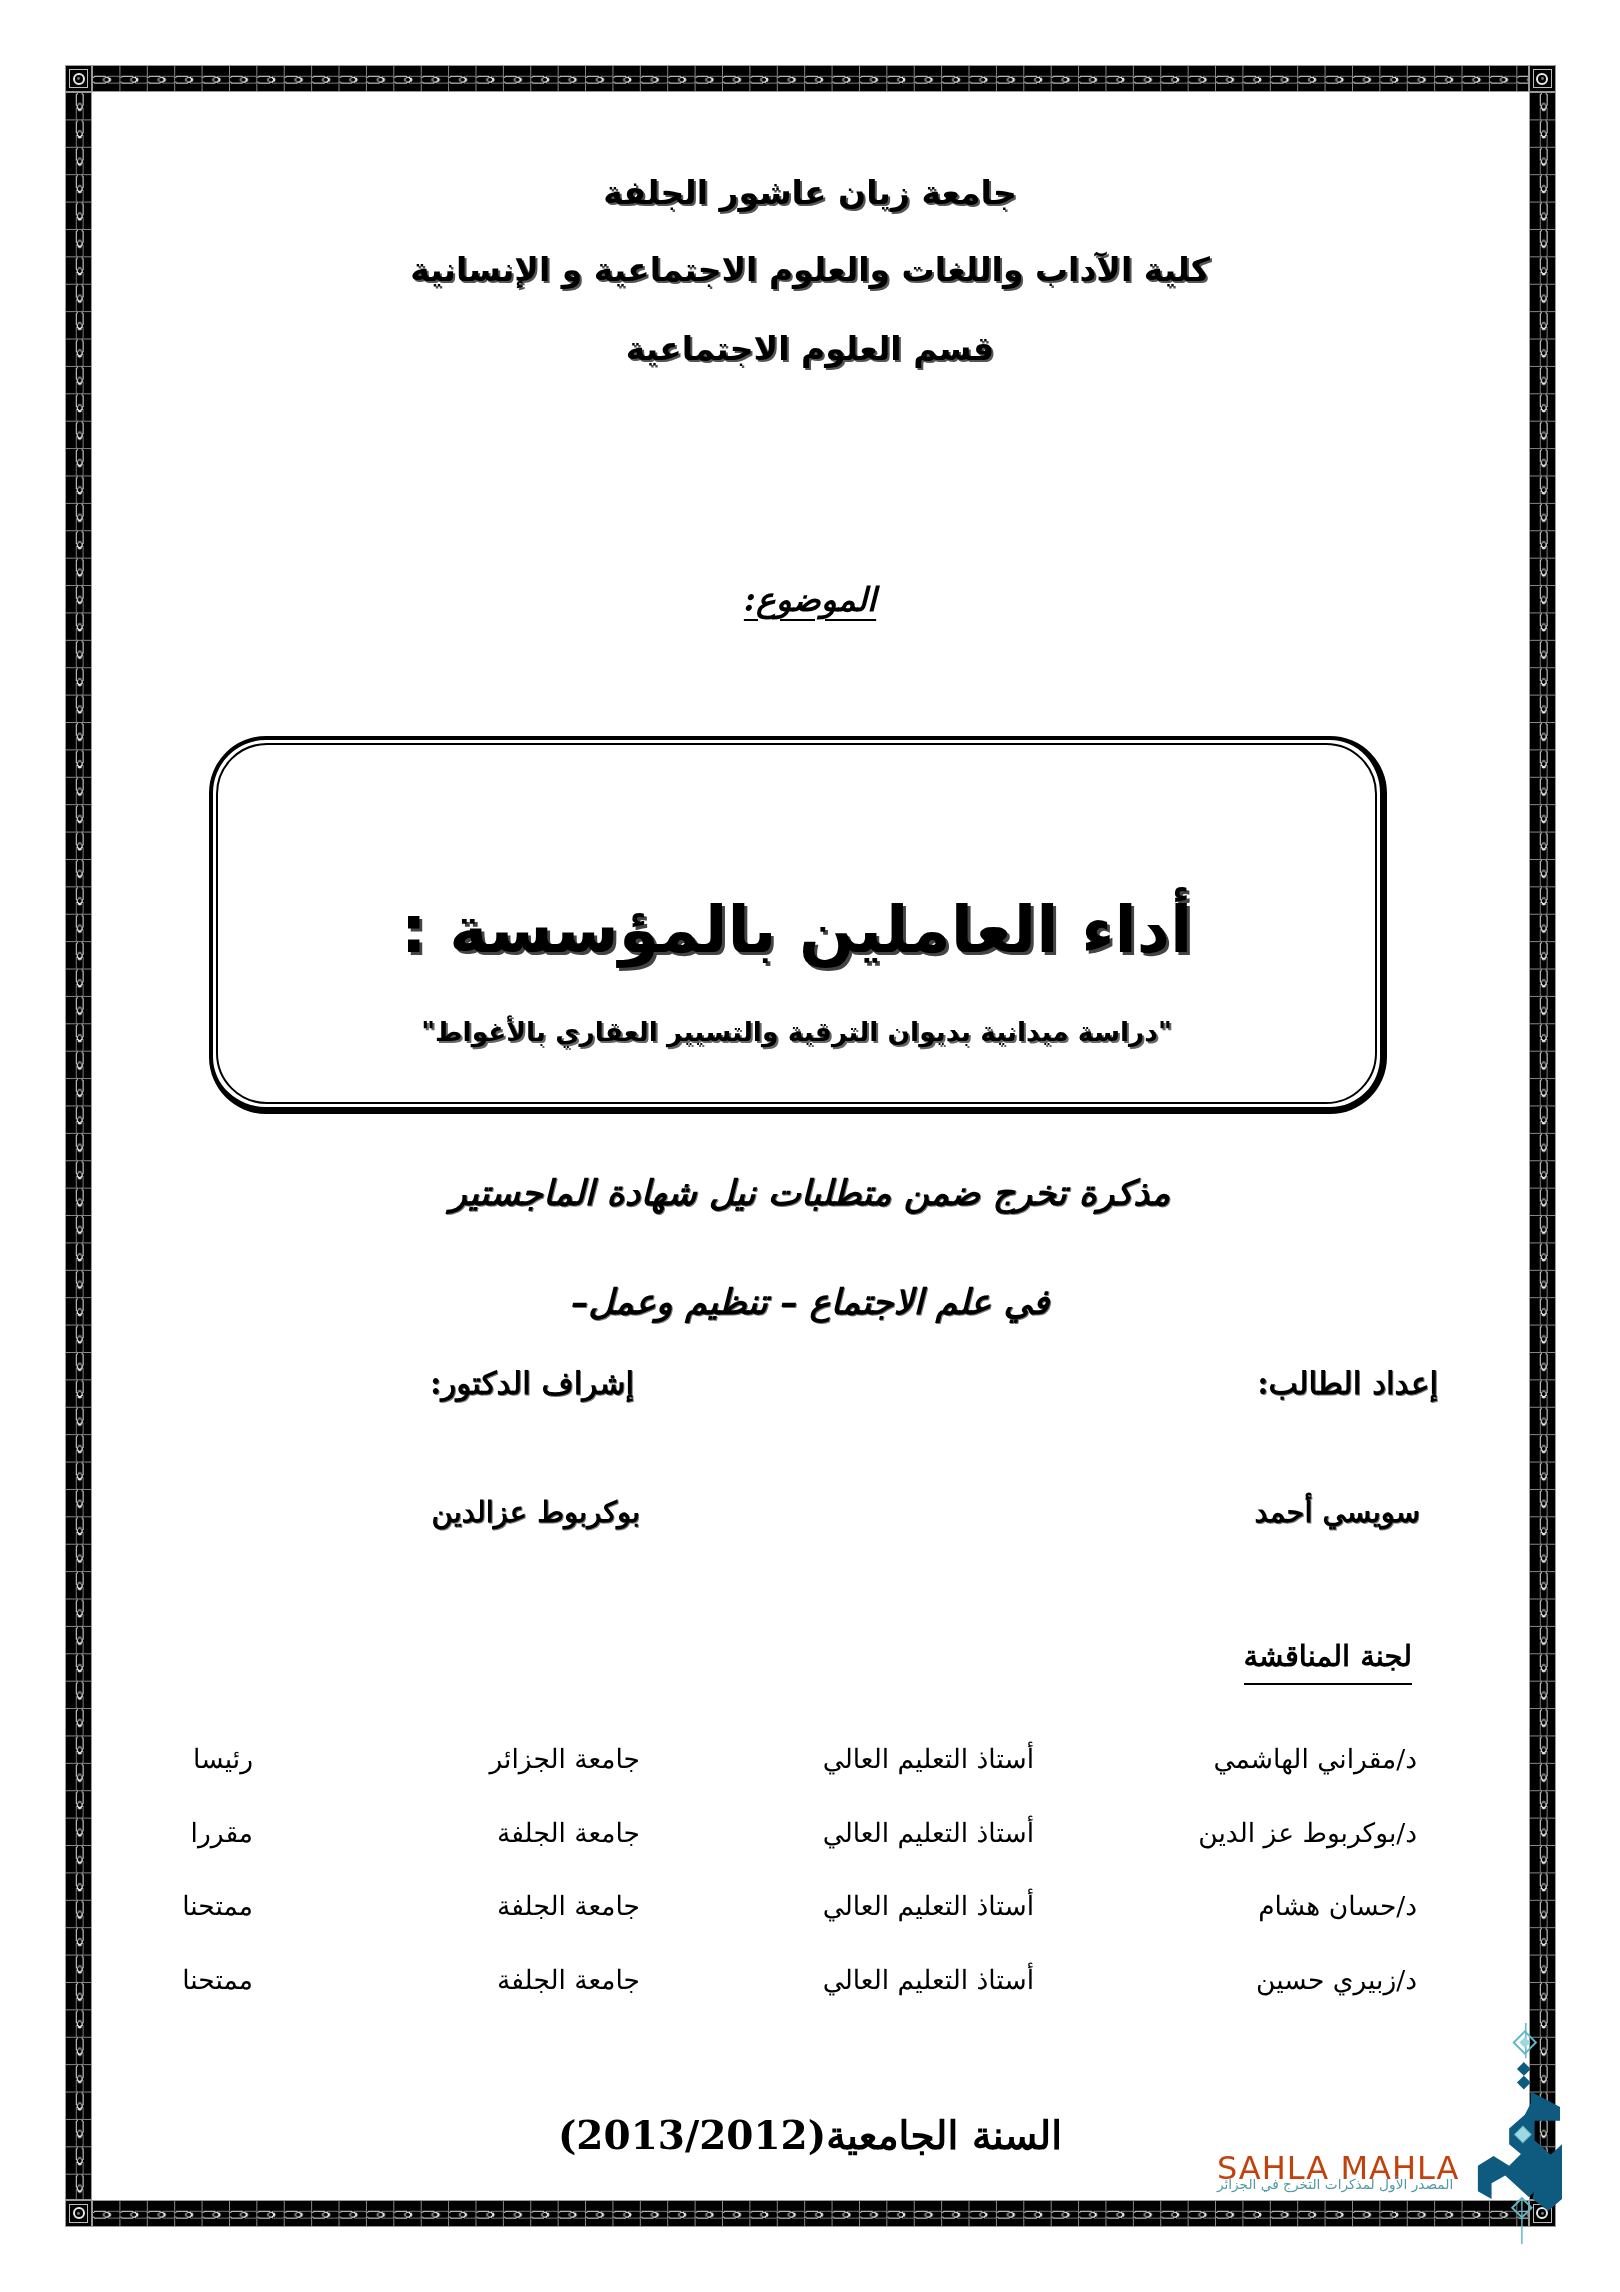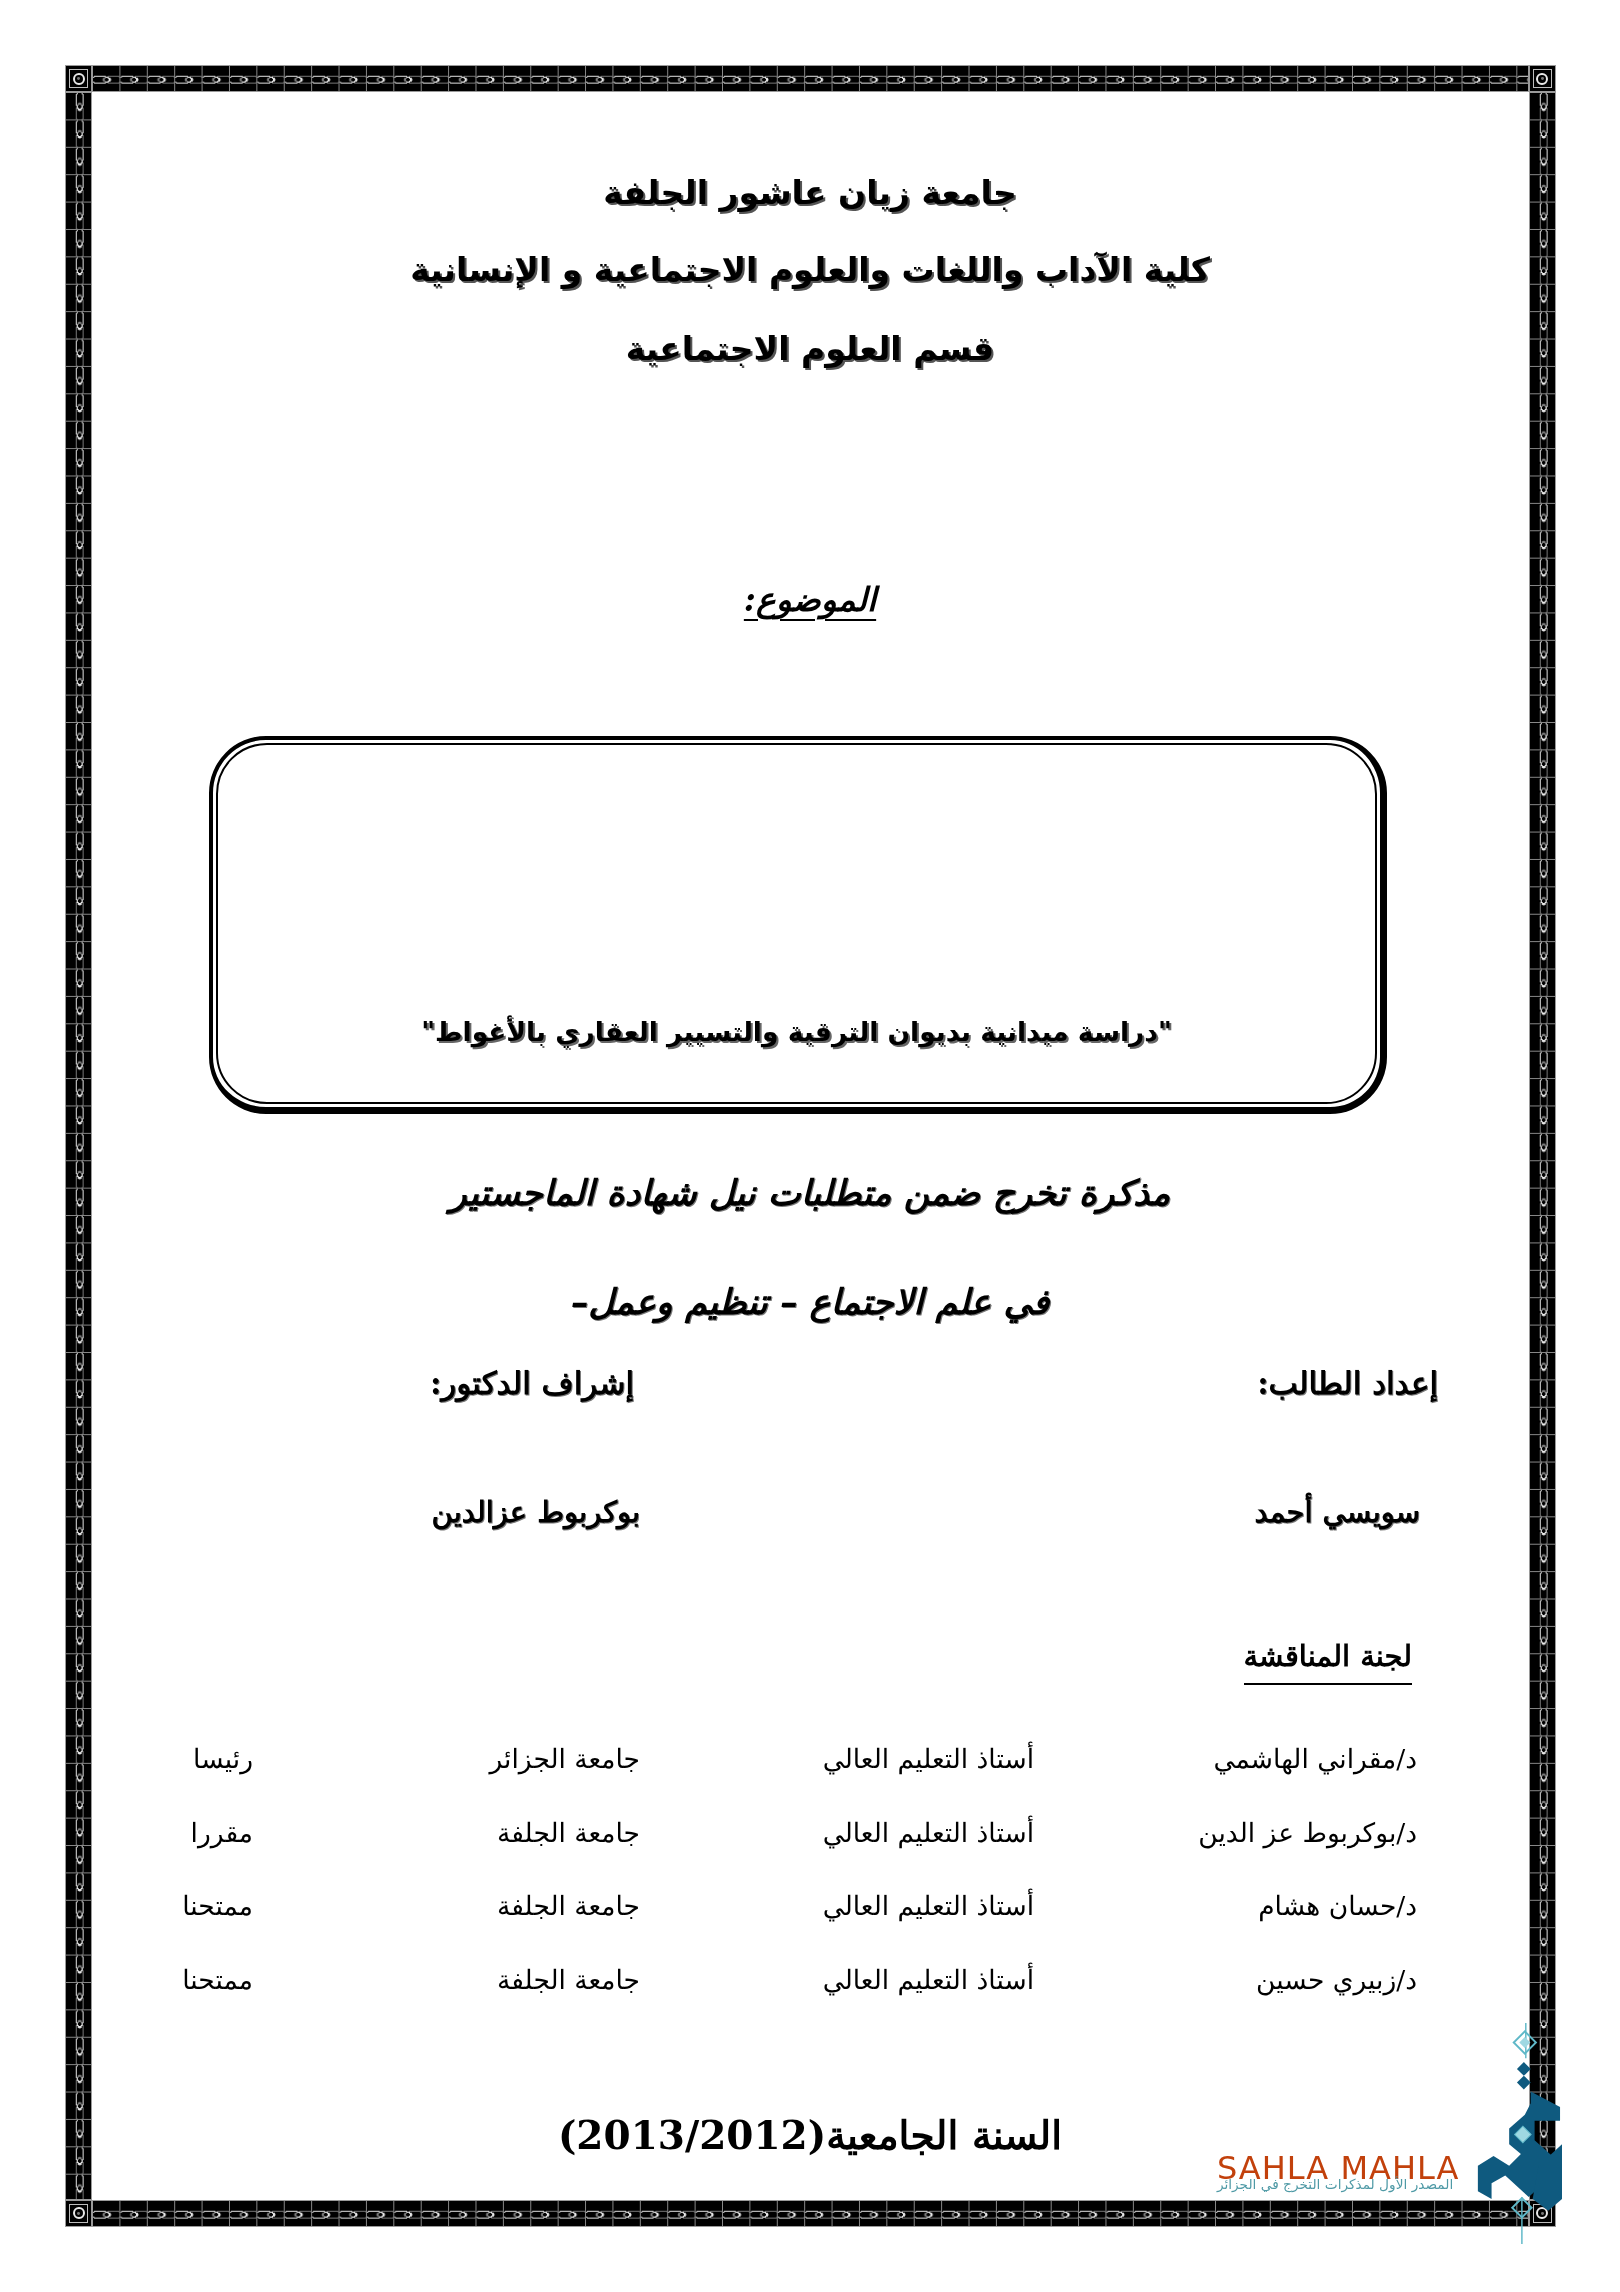--- a/index.html
+++ b/index.html
@@ -125,20 +125,21 @@
 <div class="center-line hdr" style="top:173px;">جامعة زيان عاشور الجلفة</div>
 <div class="center-line hdr" style="top:250px;">كلية الآداب واللغات والعلوم الاجتماعية و الإنسانية</div>
 <div class="center-line hdr" style="top:329px;">قسم  العلوم الاجتماعية</div>
 
 <div class="center-line" style="top:580px;">
   <span class="subject">الموضوع:</span>
 </div>
 
 <div class="title-box">
   <div class="inner"></div>
+  <div class="title-line t2">أداء العاملين بالمؤسسة  :</div>
   <div class="title-line t3">"دراسة ميدانية بديوان الترقية والتسيير العقاري بالأغواط"</div>
 </div>
 
 <div class="center-line thesis" style="top:1172px;">مذكرة تخرج ضمن متطلبات نيل شهادة الماجستير</div>
 <div class="center-line thesis" style="top:1281px;">في علم الاجتماع – تنظيم وعمل–</div>
 
 <div class="label" style="right:182px; top:1365px;">إعداد الطالب:</div>
 <div class="label" style="right:986px; top:1365px;">إشراف الدكتور:</div>
 <div class="label" style="right:200px; top:1495px; font-size:29px;margin-left:12px;">سويسي أحمد</div>
 <div class="label" style="right:980px; top:1495px; font-size:29px;">بوكربوط عزالدين</div>

